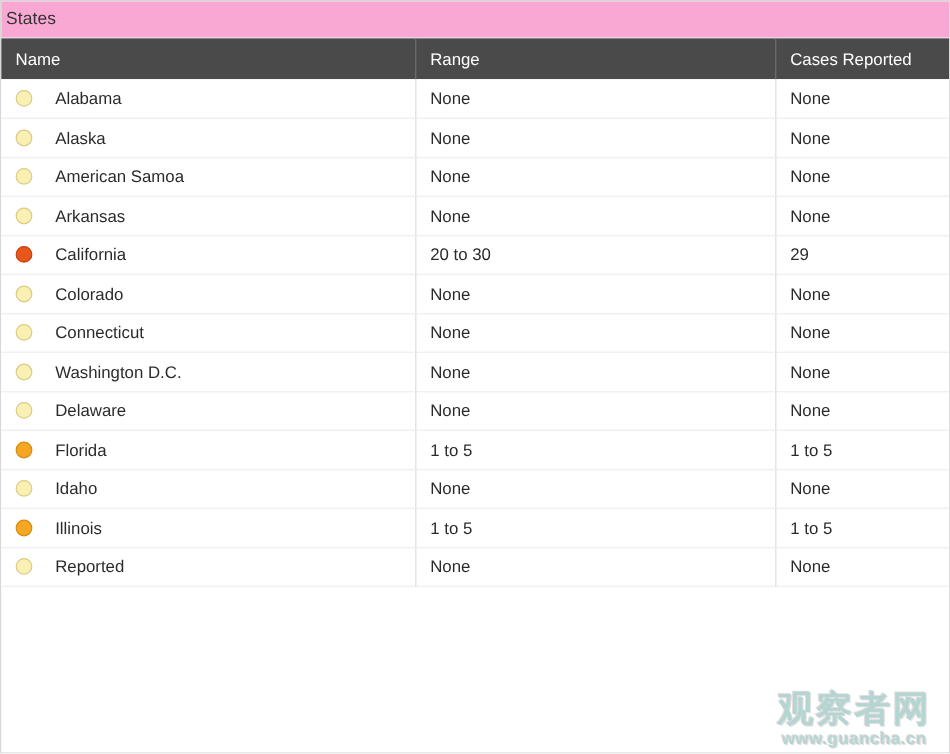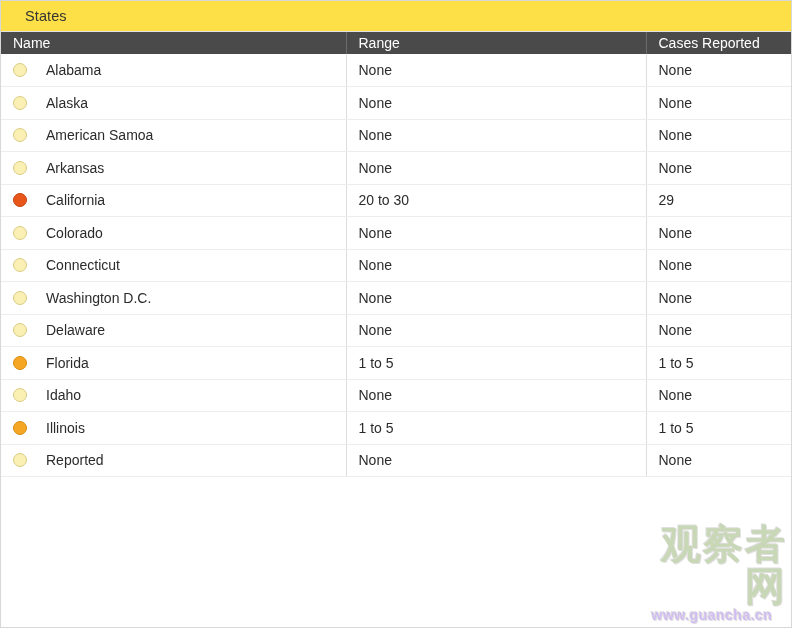--- a/index.html
+++ b/index.html
@@ -22,45 +22,45 @@
     box-sizing: border-box;
     border: 1px solid #d8d8d8;
     background: #ffffff;
     overflow: hidden;
   }
 
   
   .title-bar {
     height: 31px;
     box-sizing: border-box;
-    background: #fde047;
+    background: #f9a8d4;
     border-bottom: 1px solid #e2e2e2;
     display: flex;
     align-items: center;
-    padding: 0 0 0 24px;
+    padding: 0 0 0 4px;
   }
   .title-text {
     font-size: 14.5px;
     color: #333333;
     letter-spacing: 0.1px;
   }
 
   
   .grid {
     width: 100%;
     border-collapse: collapse;
     table-layout: fixed;
   }
   .grid th {
     background: #4a4a4a;
     color: #ffffff;
     font-size: 14px;
     font-weight: normal;
     text-align: left;
-    height: 22px;
+    height: 34px;
     padding: 0 0 0 12px;
     vertical-align: middle;
     border-right: 1px solid #6b6b6b;
     box-sizing: border-box;
   }
   .grid th:last-child { border-right: none; }
 
   .grid td {
     height: 32.5px;
     font-size: 14px;
@@ -110,35 +110,34 @@
     position: absolute;
     right: 4px;
     bottom: 4px;
     width: 150px;
     text-align: center;
     pointer-events: none;
     user-select: none;
     opacity: 0.30;
   }
   .wm-cn {
-    font-size: 40px;
+    font-size: 30px;
     font-weight: bold;
-    color: #4d7c0f;
+    color: #0f766e;
     letter-spacing: 2px;
     line-height: 1.05;
     text-shadow:
       0 0 1px #8a8a8a,
       1px 1px 0 #9a9a9a,
       -1px -1px 0 #9a9a9a;
-    text-align: right;
   }
   .wm-url {
     font-size: 14px;
     font-weight: bold;
-    color: #6d28d9;
+    color: #0f766e;
     letter-spacing: 0.5px;
     text-shadow:
       0 0 1px #8a8a8a,
       1px 1px 0 #9a9a9a,
       -1px -1px 0 #9a9a9a;
   }
 </style>
 </head>
 <body>
 

